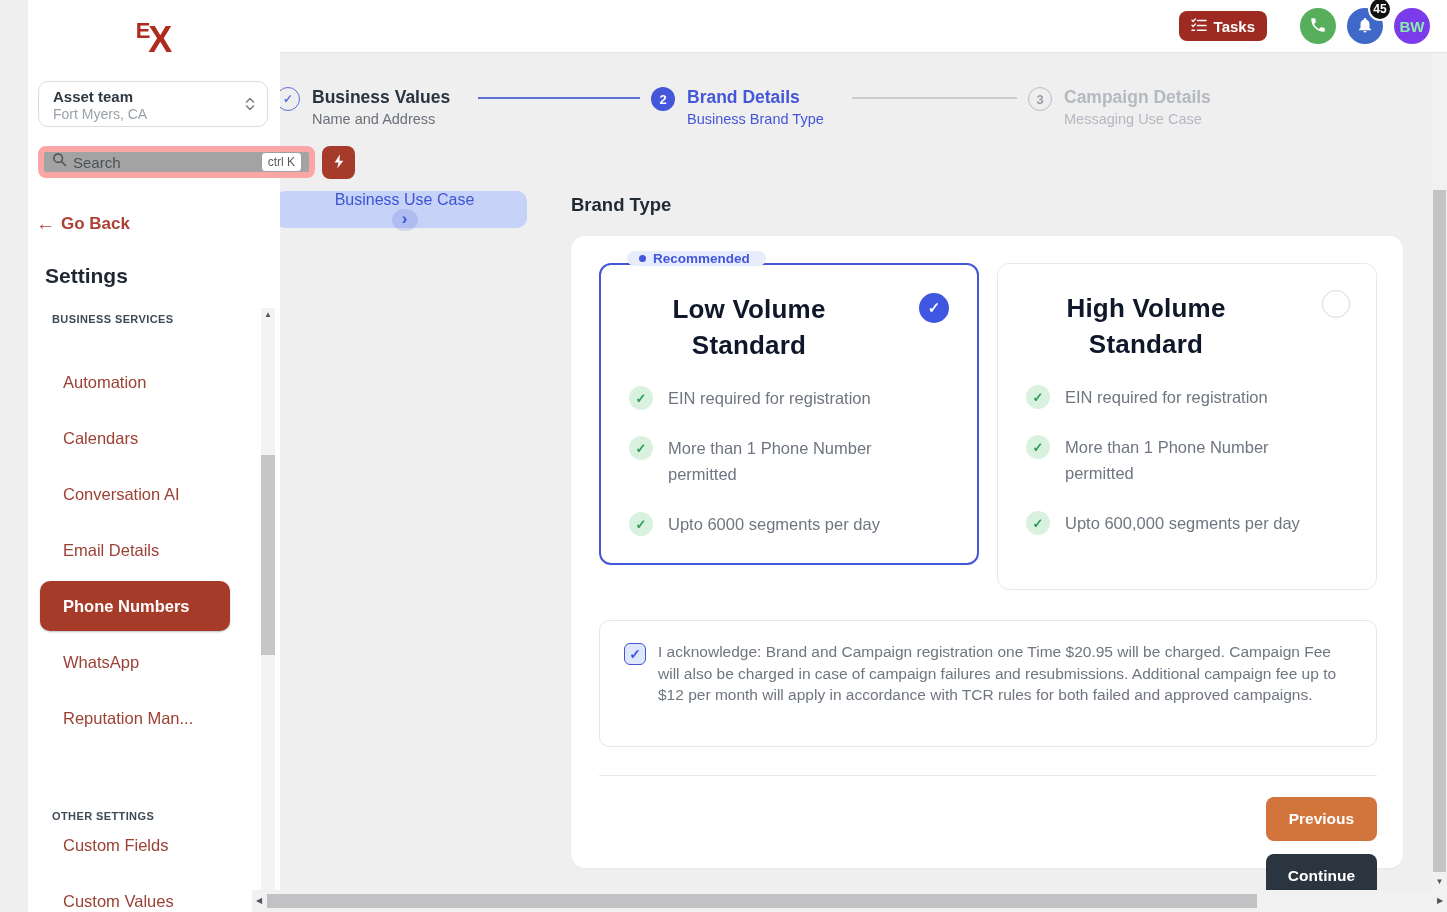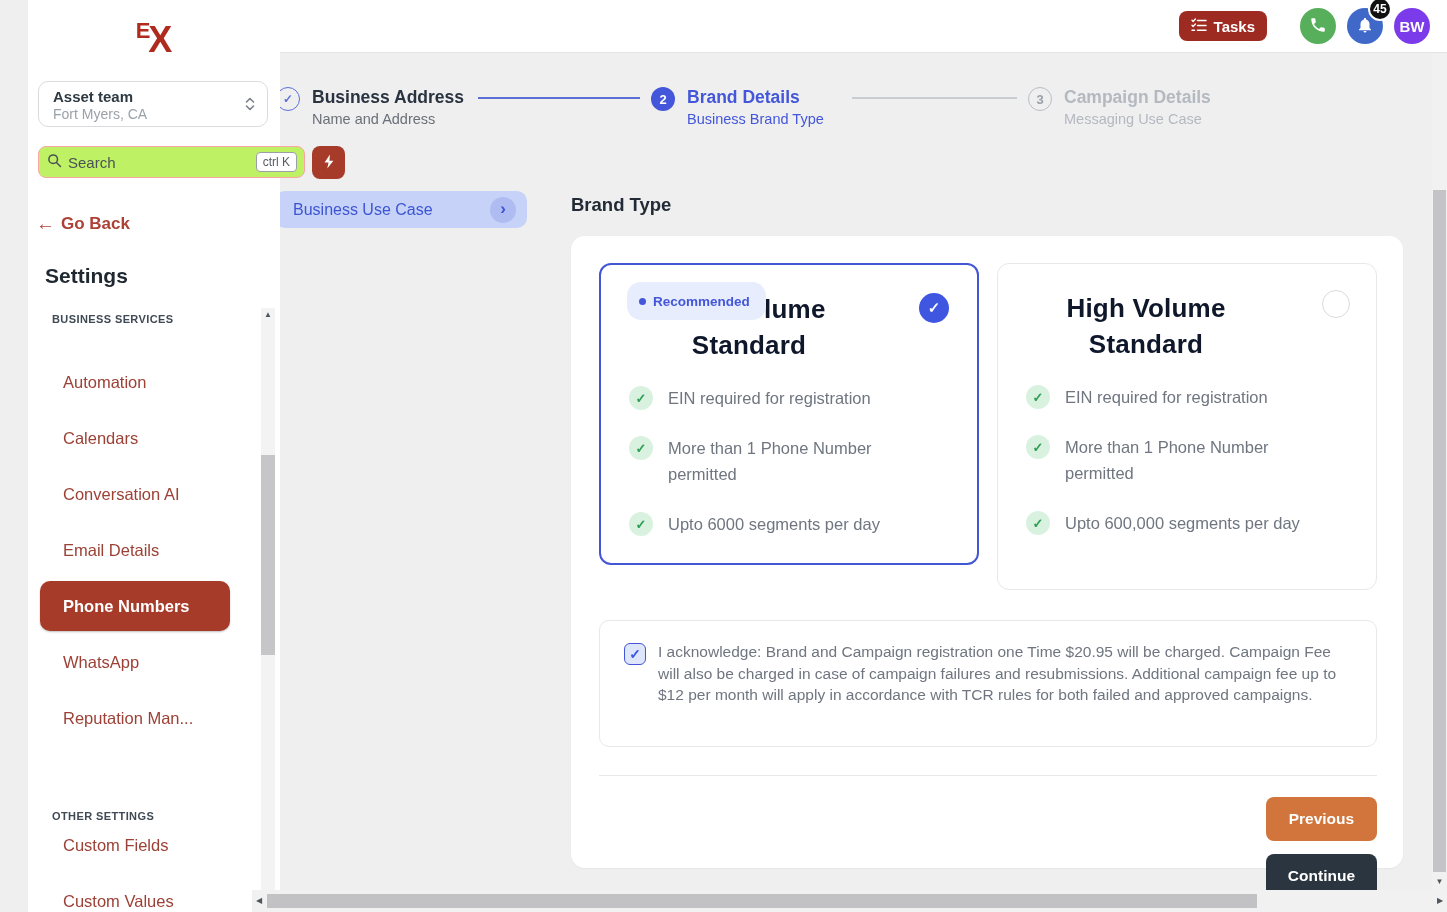--- a/index.html
+++ b/index.html
@@ -10,21 +10,21 @@
   
   .sidebar { position:absolute; left:0; top:0; width:252px; height:912px; background:#fff; z-index:5;margin-left:28px; }
   .logo { position:absolute; left:0; top:18px; width:252px; text-align:center; color:#ae2b1e; user-select:none; }
   .logo .l1 { font-size:22px; font-weight:700; vertical-align:14px; letter-spacing:-2px; }
   .logo .l2 { font-size:36px; font-weight:700; }
   .account-box { position:absolute; left:10px; top:81px; width:230px; height:46px; border:1px solid #d9dbde; border-radius:10px; background:#fff; padding:6px 30px 6px 14px; cursor:pointer; }
   .account-name { font-size:15px; font-weight:700; color:#2e3942; line-height:18px; }
   .account-loc { font-size:14px; color:#9aa1a9; line-height:17px; }
   .account-chevrons { position:absolute; right:10px; top:13px; }
   .search-row { position:absolute; left:10px; top:146px; width:233px; display:flex; gap:7px; }
-  .search-box { flex:1; height:32px; border:1px solid #fca5a5; border-radius:8px; background:#bef264; display:flex; align-items:center; padding:0 7px 0 8px; }
+  .search-box { flex:1; height:32px; border:6px solid #fca5a5; border-radius:8px; background:#a3a3a3; display:flex; padding:0 7px 0 8px; }
   .search-box svg { flex:none; }
   .search-box input { border:none; outline:none; flex:1; min-width:0; font-family:"Liberation Sans", sans-serif; font-size:15px; color:#3f4750; margin-left:6px; background:transparent; }
   .search-box input::placeholder { color:#4b5157; opacity:1; }
   .kbd { flex:none; border:1px solid #9aa0a6; border-radius:4px; font-size:12px; color:#555b62; padding:2px 6px; line-height:14px; background:#fff; }
   .bolt-btn { flex:none; width:33px; height:33px; background:#a63b2a; border:none; border-radius:8px; display:flex; align-items:center; justify-content:center; cursor:pointer; }
   .goback { position:absolute; left:8px; top:213px; display:flex; align-items:center; gap:6px; color:#ad4136; font-size:17px; font-weight:700; cursor:pointer; }
   .goback .arrow { font-size:19px; font-weight:400; }
   .settings-title { position:absolute; left:17px; top:264px; font-size:21px; font-weight:700; color:#1f2730; }
   .section-label { position:absolute; left:24px; font-size:11px; font-weight:700; letter-spacing:.4px; color:#3f4a55; }
   .nav { position:absolute; left:0; width:232px; }
@@ -37,50 +37,50 @@
   .side-scroll .up { top:0; }
   .side-scroll .down { bottom:2px; }
   .side-scroll .thumb { position:absolute; left:0; top:147px; width:14px; height:200px; background:#c6c6c8; cursor:pointer; }
 
   
   .topbar { position:absolute; left:252px; top:0; width:1195px; height:53px; background:#fff; border-bottom:1px solid #e3e3e4; display:flex; align-items:center; justify-content:flex-end; padding-right:17px; gap:11px; z-index:4; }
   .tasks-btn { height:30px; background:#9e2b22; color:#fff; border:none; border-radius:8px; display:flex; align-items:center; gap:7px; padding:0 12px; font-size:15px; font-weight:700; cursor:pointer; margin-right:22px; font-family:"Liberation Sans", sans-serif; }
   .circle-btn { width:36px; height:36px; border-radius:50%; border:none; display:flex; align-items:center; justify-content:center; cursor:pointer; position:relative; }
   .circle-btn.green { background:#57ae5b; }
   .circle-btn.blue { background:#3f68c8; }
-  .avatar { width:36px; height:36px; border-radius:50%; background:#7c3bea; color:#ffffff; font-size:15px; font-weight:700; display:flex; align-items:center; justify-content:center; cursor:pointer;text-align:right; }
+  .avatar { width:36px; height:36px; border-radius:50%; background:#7c3bea; color:#86efac; font-size:15px; font-weight:700; display:flex; align-items:center; justify-content:center; cursor:pointer;text-align:right; }
   .badge { position:absolute; top:-11px; right:-9px; min-width:24px; height:24px; background:#111; border:2px solid #fff; border-radius:50%; color:#fff; font-size:12px; font-weight:700; display:flex; align-items:center; justify-content:center; }
 
   
   .step { position:absolute; display:flex; gap:12px; cursor:pointer; }
   .step-circle { flex:none; width:24px; height:24px; border-radius:50%; display:flex; align-items:center; justify-content:center; font-size:13px; font-weight:700; margin-top:1px; }
   .step-circle.done { border:1.5px solid #5c6fd8; color:#5c6fd8; font-size:12px; }
   .step-circle.current { background:#4456d9; color:#fff; }
   .step-circle.todo { border:1.5px solid #b9bdc4; color:#9aa0a8; }
   .step-label { font-size:17.5px; font-weight:700; line-height:22px; }
   .step-sub { font-size:14.5px; line-height:22px; }
   .step.s1 .step-label { color:#2a3340; } .step.s1 .step-sub { color:#6a7078; }
   .step.s2 .step-label, .step.s2 .step-sub { color:#4456d9; }
   .step.s3 .step-label, .step.s3 .step-sub { color:#b4b9c0; }
   .connector { position:absolute; height:2px; top:97px; }
   .connector.c1 { left:478px; width:162px; background:#5c6fd8; }
   .connector.c2 { left:852px; width:165px; background:#c9ccd1; }
 
   
-  .use-case-pill { position:absolute; left:275px; top:191px; width:252px; height:37px; background:#c6d2f7; border:none; border-radius:10px; display:flex; align-items:center; justify-content:space-between; padding:0 11px 0 18px; cursor:pointer; font-family:"Liberation Sans", sans-serif; }
+  .use-case-pill { position:absolute; left:275px; top:191px; width:252px; height:37px; background:#c6d2f7; border:none; border-radius:10px; display:flex; align-items:center; justify-content:space-between; padding:0 11px 0 18px; cursor:pointer; font-family:"Liberation Sans", sans-serif;flex-direction:column; }
   .use-case-pill .txt { font-size:16px; font-weight:500; color:#3c55d4; }
   .use-case-pill .chev { width:26px; height:26px; border-radius:50%; background:rgba(68,86,217,.18); color:#3c55d4; font-size:17px; font-weight:700; display:flex; align-items:center; justify-content:center; padding-bottom:2px; }
   .brand-type-heading { position:absolute; left:571px; top:194px; font-size:18.5px; font-weight:700; color:#222b35; }
 
   .panel { position:absolute; left:571px; top:236px; width:832px; height:632px; background:#fff; border-radius:14px; box-shadow:0 1px 2px rgba(0,0,0,.04); }
 
   .plan-card { position:absolute; top:27px; width:380px; border-radius:12px; background:#fff; cursor:pointer; padding:26px 28px 30px 28px; }
   .plan-card.selected { left:28px; border:2px solid #4356d6; height:302px; }
   .plan-card.unselected { left:426px; border:1.5px solid #e7e8ec; height:327px; }
-  .plan-badge { position:absolute; top:-14px; left:26px; height:38px; background:#e7edfc; border-radius:14px; display:flex; align-items:center; gap:7px; padding:0 16px 0 12px;margin-top:31px; }
+  .plan-badge { position:absolute; top:-14px; left:26px; height:15px; background:#e7edfc; border-radius:14px; display:flex; align-items:center; gap:7px; padding:0 16px 0 12px; }
   .plan-badge .dot { width:7px; height:7px; border-radius:50%; background:#4456d9; }
   .plan-badge .btxt { font-size:13.5px; font-weight:700; color:#4456d9; }
   .plan-title { font-size:26px; font-weight:700; color:#0f172a; line-height:36px; max-width:240px; letter-spacing:.2px;text-align:center; }
   .select-check { position:absolute; top:28px; right:28px; width:30px; height:30px; border-radius:50%; background:#3f56e0; color:#fff; font-size:15px; font-weight:700; display:flex; align-items:center; justify-content:center; }
   .select-radio { position:absolute; top:26px; right:26px; width:28px; height:28px; border-radius:50%; border:1.5px solid #d8dadc; background:#fff; }
   .features { margin-top:22px; }
   .feature { display:flex; gap:15px; margin-bottom:24px; align-items:flex-start; }
   .feature:last-child { margin-bottom:0; }
   .f-icon { flex:none; width:24px; height:24px; border-radius:50%; background:#d9f2e0; color:#2f9e55; font-size:13px; font-weight:700; display:flex; align-items:center; justify-content:center; margin-top:1px; }
   .f-text { font-size:16.5px; color:#6f7680; line-height:26px; max-width:250px; }
@@ -222,21 +222,21 @@
           </svg>
       </span>
       <span class="badge">45</span>
     </button>
     <div class="avatar">BW</div>
   </div>
 
   <div class="step s1" style="left:276px; top:86px;">
     <div class="step-circle done">✓</div>
     <div>
-      <div class="step-label">Business Address</div>
+      <div class="step-label">Business Values</div>
       <div class="step-sub">Name and Address</div>
     </div>
   </div>
   <div class="connector c1"></div>
   <div class="step s2" style="left:651px; top:86px;">
     <div class="step-circle current">2</div>
     <div>
       <div class="step-label">Brand Details</div>
       <div class="step-sub">Business Brand Type</div>
     </div>

